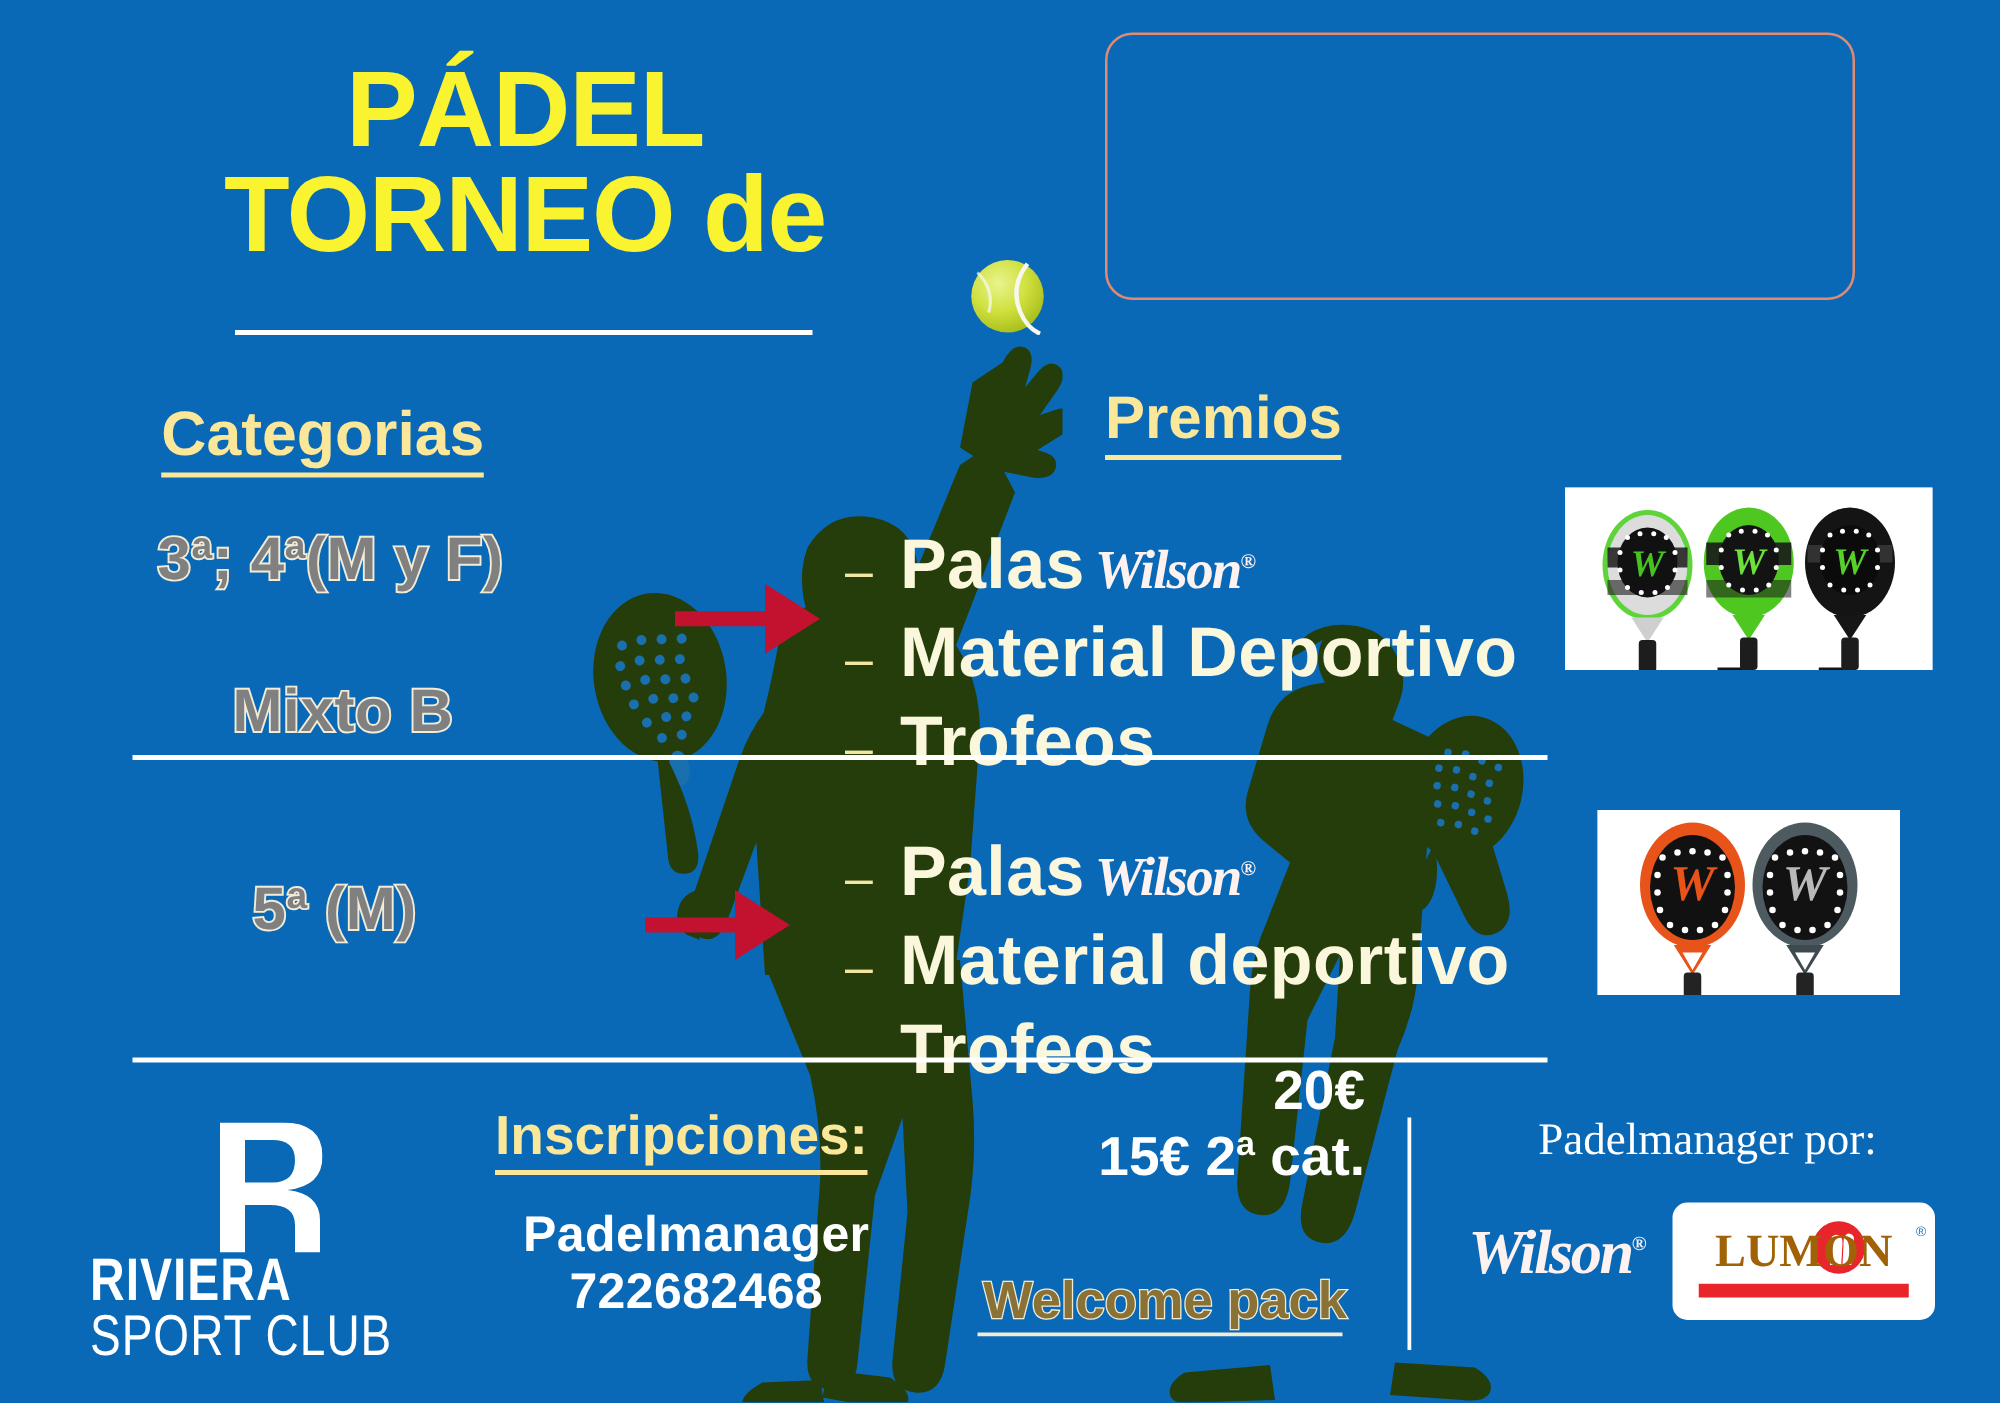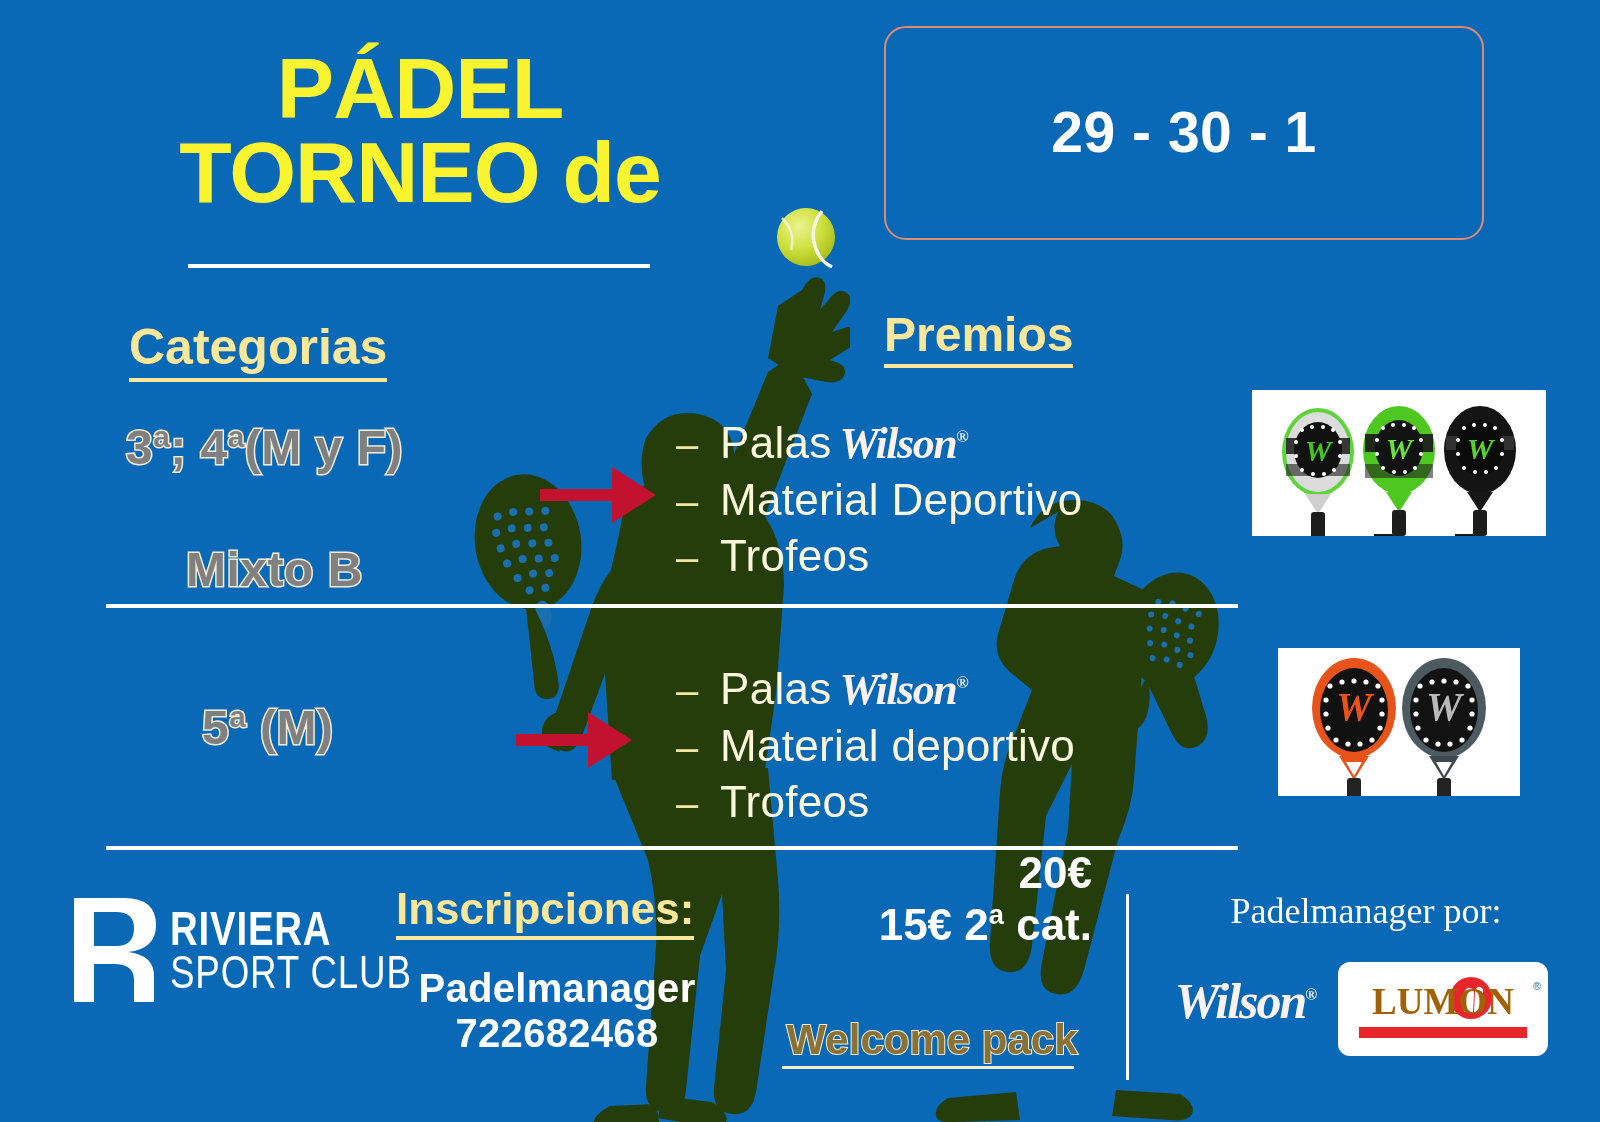--- a/index.html
+++ b/index.html
@@ -59,38 +59,38 @@
   }
   .cat sup{font-size:0.62em;vertical-align:super;}
   #cat1{left:106px;top:420px;}
   #cat2{left:166px;top:542px;}
   #cat3{left:182px;top:700px;}
 
   
   .prize-list{position:absolute;}
   .prize-row{display:flex;align-items:baseline;margin-bottom:6px;white-space:nowrap;}
   .dash{color:#f3e6a0;font-size:40px;width:44px;font-weight:400;}
-  .ptxt{color:#fbf7dd;font-size:44px;font-weight:400;letter-spacing:0.3px;}
+  .ptxt{color:#fbf7dd;font-size:56px;font-weight:700;letter-spacing:0.3px;}
   .wilson-inline{
     font-family:"Liberation Serif", serif;
     font-style:italic;font-weight:700;font-size:44px;color:#fdf2f0;
     letter-spacing:-1.5px;padding-left:8px;
   }
   .wilson-inline .reg{font-size:0.38em;font-style:normal;vertical-align:super;}
   #prizes1{left:676px;top:418px;}
   #prizes2{left:676px;top:664px;}
 
   
   .rule{position:absolute;height:4px;background:#ffffff;}
   #rule-mid1{left:106px;top:604px;width:1132px;}
   #rule-mid2{left:106px;top:846px;width:1132px;}
   #rule-vert{position:absolute;left:1126px;top:894px;width:3px;height:186px;background:#ffffff;}
 
   
-  #club{position:absolute;left:72px;top:898px;display:flex;align-items:center;}
+  #club{position:absolute;left:72px;top:898px;display:flex;align-items:center;flex-direction:column;}
   #club-mark{width:84px;height:104px;margin-right:14px;}
   #club-words{color:#ffffff;line-height:0.94;}
   #club-l1{font-size:48px;font-weight:700;letter-spacing:1px;
            transform:scaleX(0.80);transform-origin:left center;}
   #club-l2{font-size:46px;font-weight:400;letter-spacing:1px;
            transform:scaleX(0.80);transform-origin:left center;}
 
   
   #contact{position:absolute;left:412px;top:966px;color:#ffffff;text-align:center;width:290px;}
   #contact div{font-size:40px;font-weight:700;line-height:1.12;letter-spacing:0.3px;}
@@ -255,21 +255,20 @@
   </svg>
 
   <div id="title">
     <div>PÁDEL</div>
     <div>TORNEO de</div>
   </div>
   <div id="title-rule"></div>
 
   <div id="date-box">
     <div id="date-text">
-      <div>29 - 30 - 1</div>
     </div>
   </div>
 
   <div class="head-yellow" id="categorias">Categorias</div>
 
   <div class="cat" id="cat1"><span>3</span><sup>a</sup><span>; 4</span><sup>a</sup><span>(M y F)</span></div>
 
   <div class="cat" id="cat2">Mixto B</div>
 
   <div class="cat" id="cat3"><span>5</span><sup>a</sup><span> (M)</span></div>

